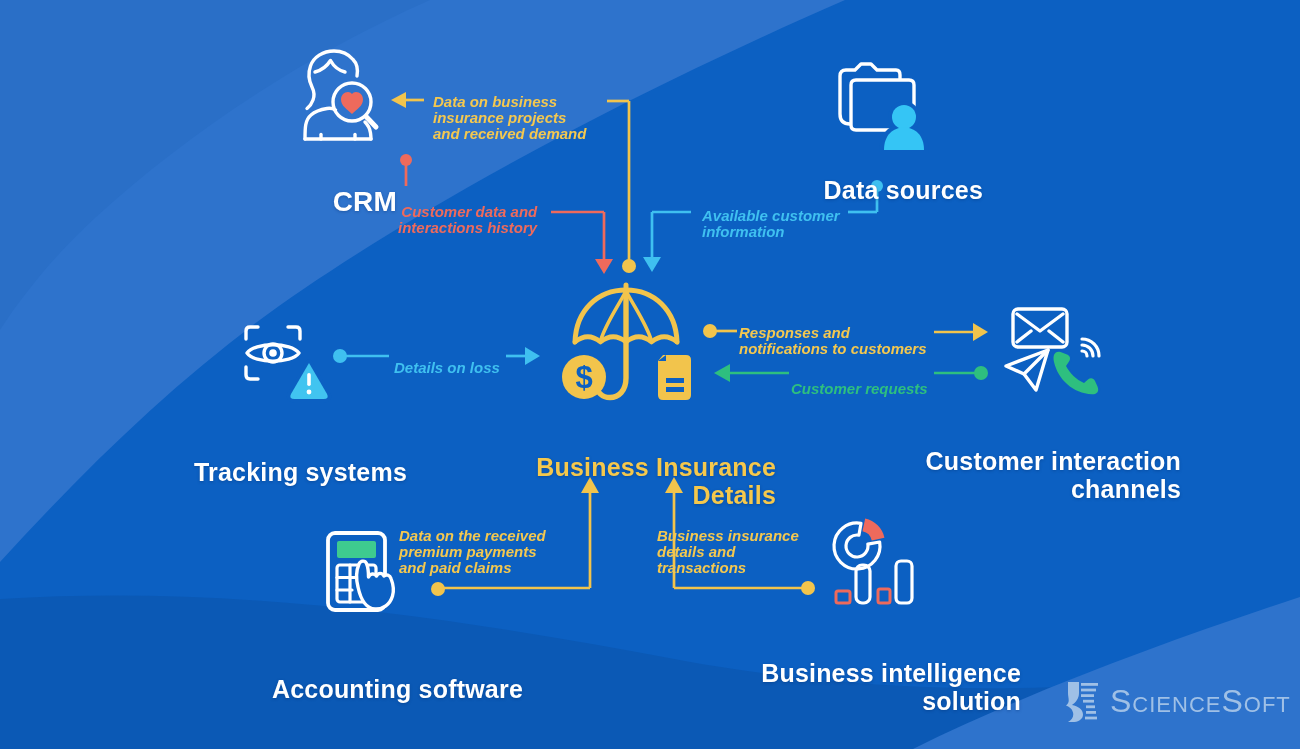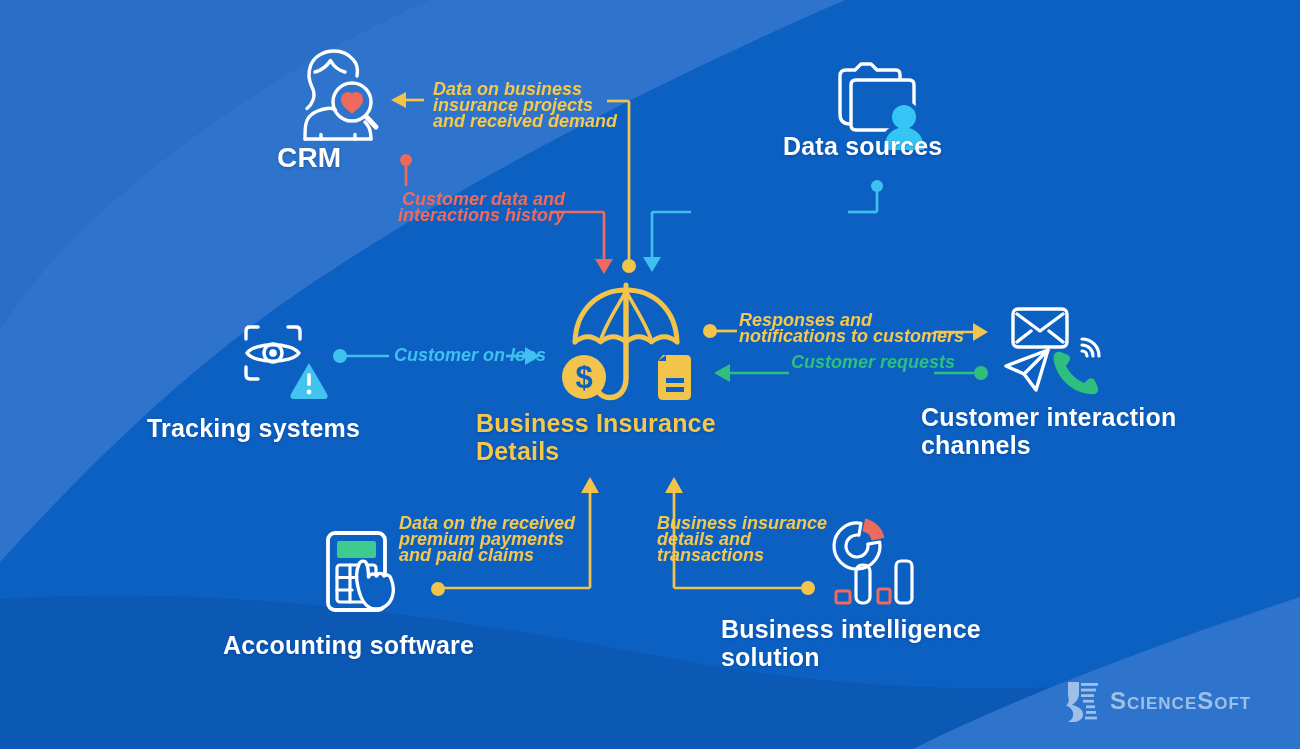--- a/index.html
+++ b/index.html
@@ -1,30 +1,30 @@
 <!DOCTYPE html>
 <html><head>
 <meta charset="utf-8">
 <style>
   html,body{margin:0;padding:0;background:#0C60C2;}
   .canvas{position:relative;width:1300px;height:749px;overflow:hidden;
           background:#0C60C2;font-family:"Liberation Sans",sans-serif;}
   .abs{position:absolute;}
   svg{display:block;}
-  .node-label{position:absolute;color:#FFFFFF;font-weight:700;text-align:left;
+  .node-label{position:absolute;color:#FFFFFF;font-weight:700;text-align:right;
               font-size:25px;line-height:28px;letter-spacing:.2px;
-              text-shadow:0 1px 3px rgba(4,40,96,.35);}
+              text-shadow:0 1px 3px rgba(4,40,96,.35);margin-top:44px;}
   .conn-label{position:absolute;font-weight:700;font-style:italic;
-              font-size:18px;line-height:15.8px;}
+              font-size:15px;line-height:15.8px;margin-top:12px;}
   .c-yellow{color:#F4C84F;}
   .c-red{color:#EE6A5C;text-align:right;}
   .c-cyan{color:#3FC0F0;}
   .c-green{color:#2EBF7F;}
   .logo{position:absolute;left:1062px;top:680px;display:flex;align-items:center;gap:10px;}
-  .logo-text{color:#9FC0E6;font-size:24px;font-weight:700;font-variant:small-caps;
+  .logo-text{color:#9FC0E6;font-size:32px;font-weight:400;font-variant:small-caps;
              letter-spacing:1px;}
 </style>
 </head>
 <body>
 
 <div class="canvas">
 
   <svg class="abs" style="left:0;top:0" width="1300" height="749" viewBox="0 0 1300 749">
     <rect x="0" y="0" width="1300" height="749" fill="#0C60C2"></rect>
     <path d="M0,0 H845 C620,98 435,200 305,288 C195,362 95,458 0,562 Z" fill="#2E73CC"></path>
@@ -226,29 +226,33 @@
     <div>Data on business</div>
     <div>insurance projects</div>
     <div>and received demand</div>
   </div>
 
   <div class="conn-label c-red" style="left:398px;top:192px">
     <div>Customer data and</div>
     <div>interactions history</div>
   </div>
 
-
-  <div class="conn-label c-cyan" style="left:394px;top:348px">Customer on loss</div>
+  <div class="conn-label c-cyan" style="left:702px;top:196px">
+    <div>Available customer</div>
+    <div>information</div>
+  </div>
+
+  <div class="conn-label c-cyan" style="left:394px;top:348px">Details on loss</div>
 
   <div class="conn-label c-yellow" style="left:739px;top:313px">
     <div>Responses and</div>
     <div>notifications to customers</div>
   </div>
 
-  <div class="conn-label c-green" style="left:791px;top:355px">Customer requests</div>
+  <div class="conn-label c-green" style="left:791px;top:369px">Customer requests</div>
 
   <div class="conn-label c-yellow" style="left:399px;top:516px;width:200px;text-align:left">
     <div>Data on the received</div>
     <div>premium payments</div>
     <div>and paid claims</div>
   </div>
 
   <div class="conn-label c-yellow" style="left:657px;top:516px">
     <div>Business insurance</div>
     <div>details and</div>

